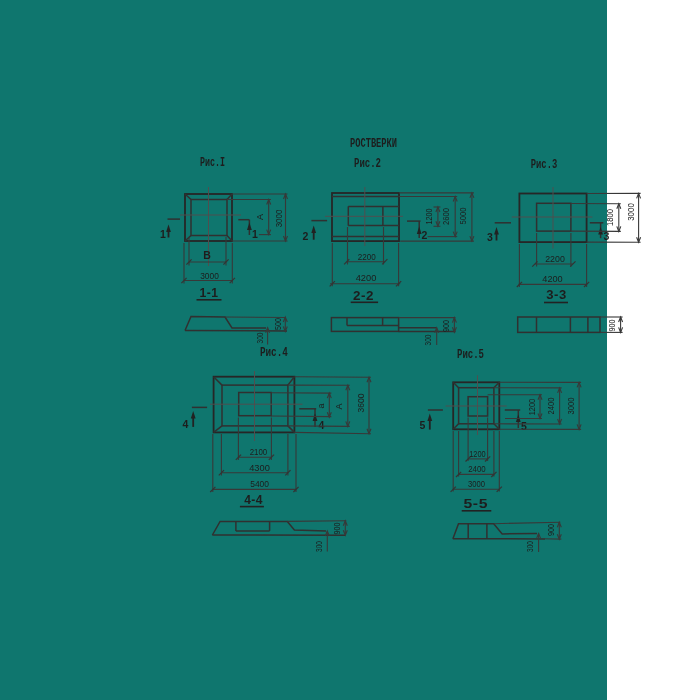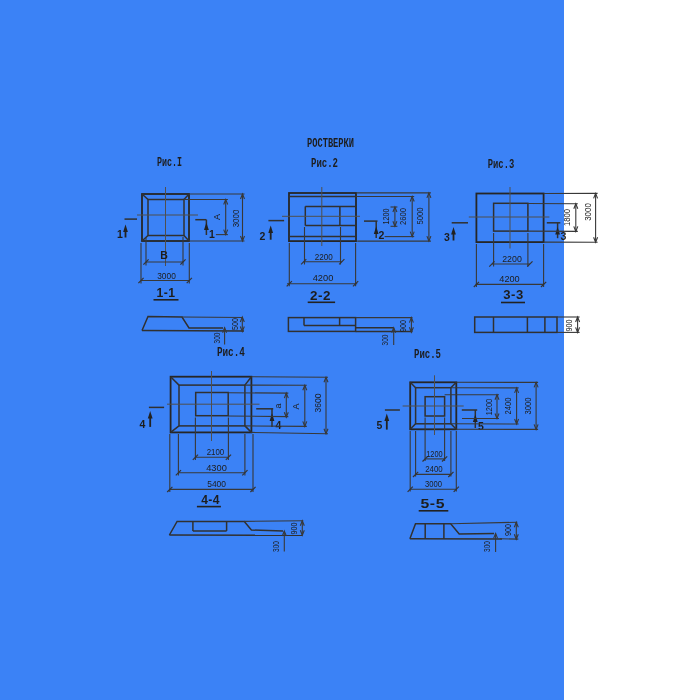--- a/index.html
+++ b/index.html
@@ -1,15 +1,15 @@
 <!DOCTYPE html>
 <html><head><meta charset="utf-8"><title>РОСТВЕРКИ</title>
 <style>
 html,body{margin:0;padding:0;background:#fff;}
-#page{width:564px;height:700px;background:#3b82f6;position:relative;}
+#page{width:564px;height:700px;background:#0f766e;position:relative;padding-left:43px;}
 svg{display:block;filter:blur(0.28px);}
 .o{stroke:#262626;stroke-width:1.8;fill:none;}
 .m{stroke:#303030;stroke-width:1.5;fill:none;}
 .d{stroke:#383838;stroke-width:1.1;fill:none;}
 .u{stroke:#222;stroke-width:1.6;fill:none;}
 .tk{stroke:#333;stroke-width:1.2;}
 .c{stroke:#4f4f4f;stroke-width:1;fill:none;}
 text{fill:#1d1d1d;font-family:"Liberation Sans",sans-serif;}
 .n{font-size:9px;}
 .nb{font-size:10.5px;font-weight:bold;}

